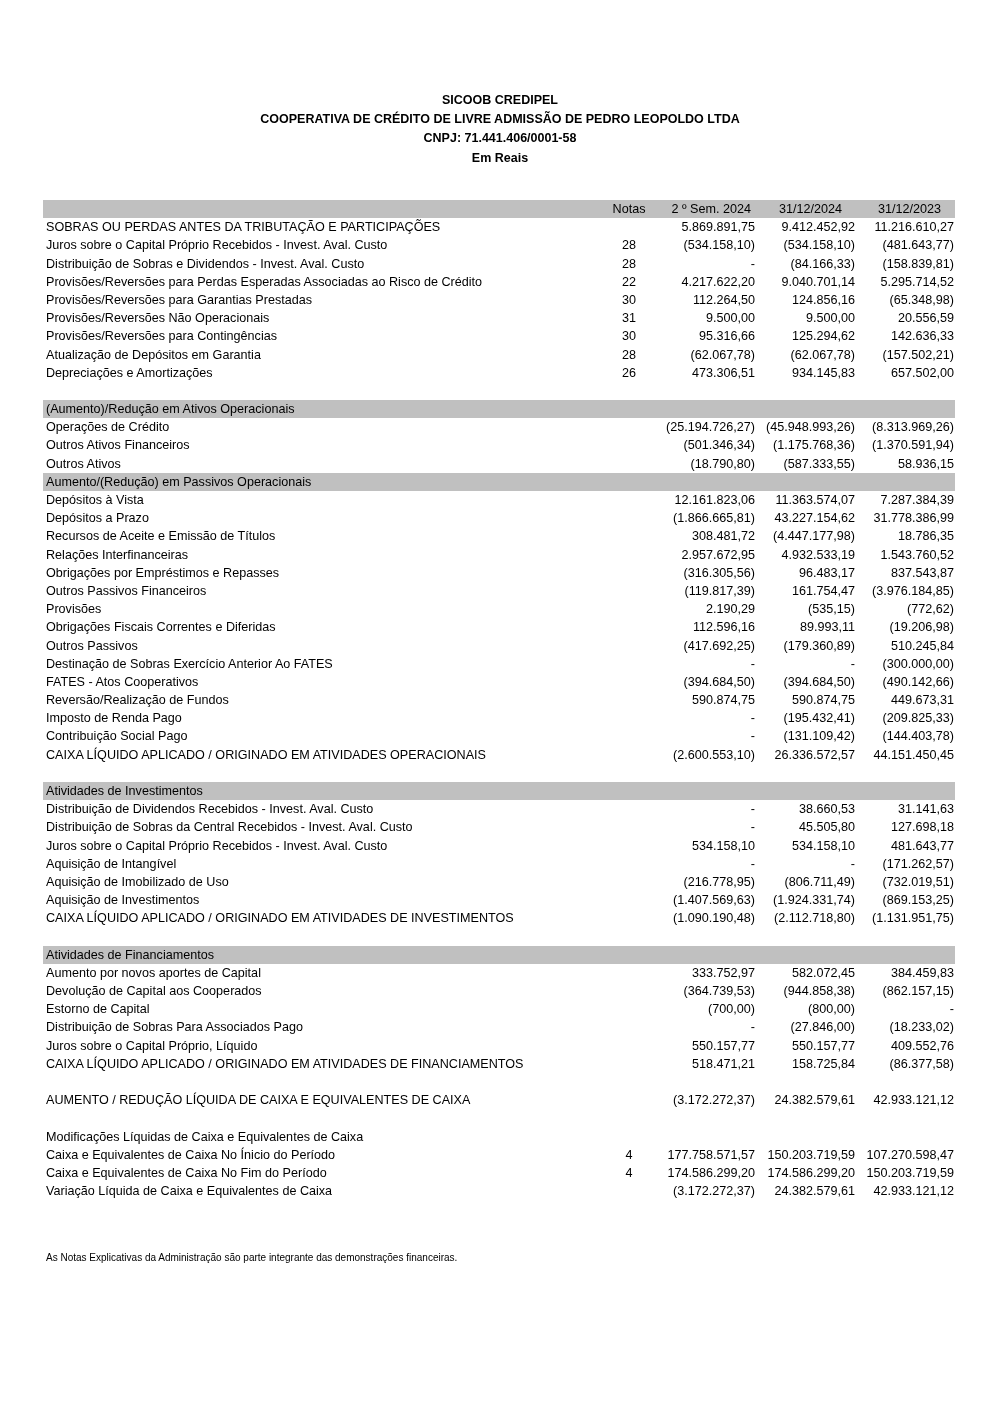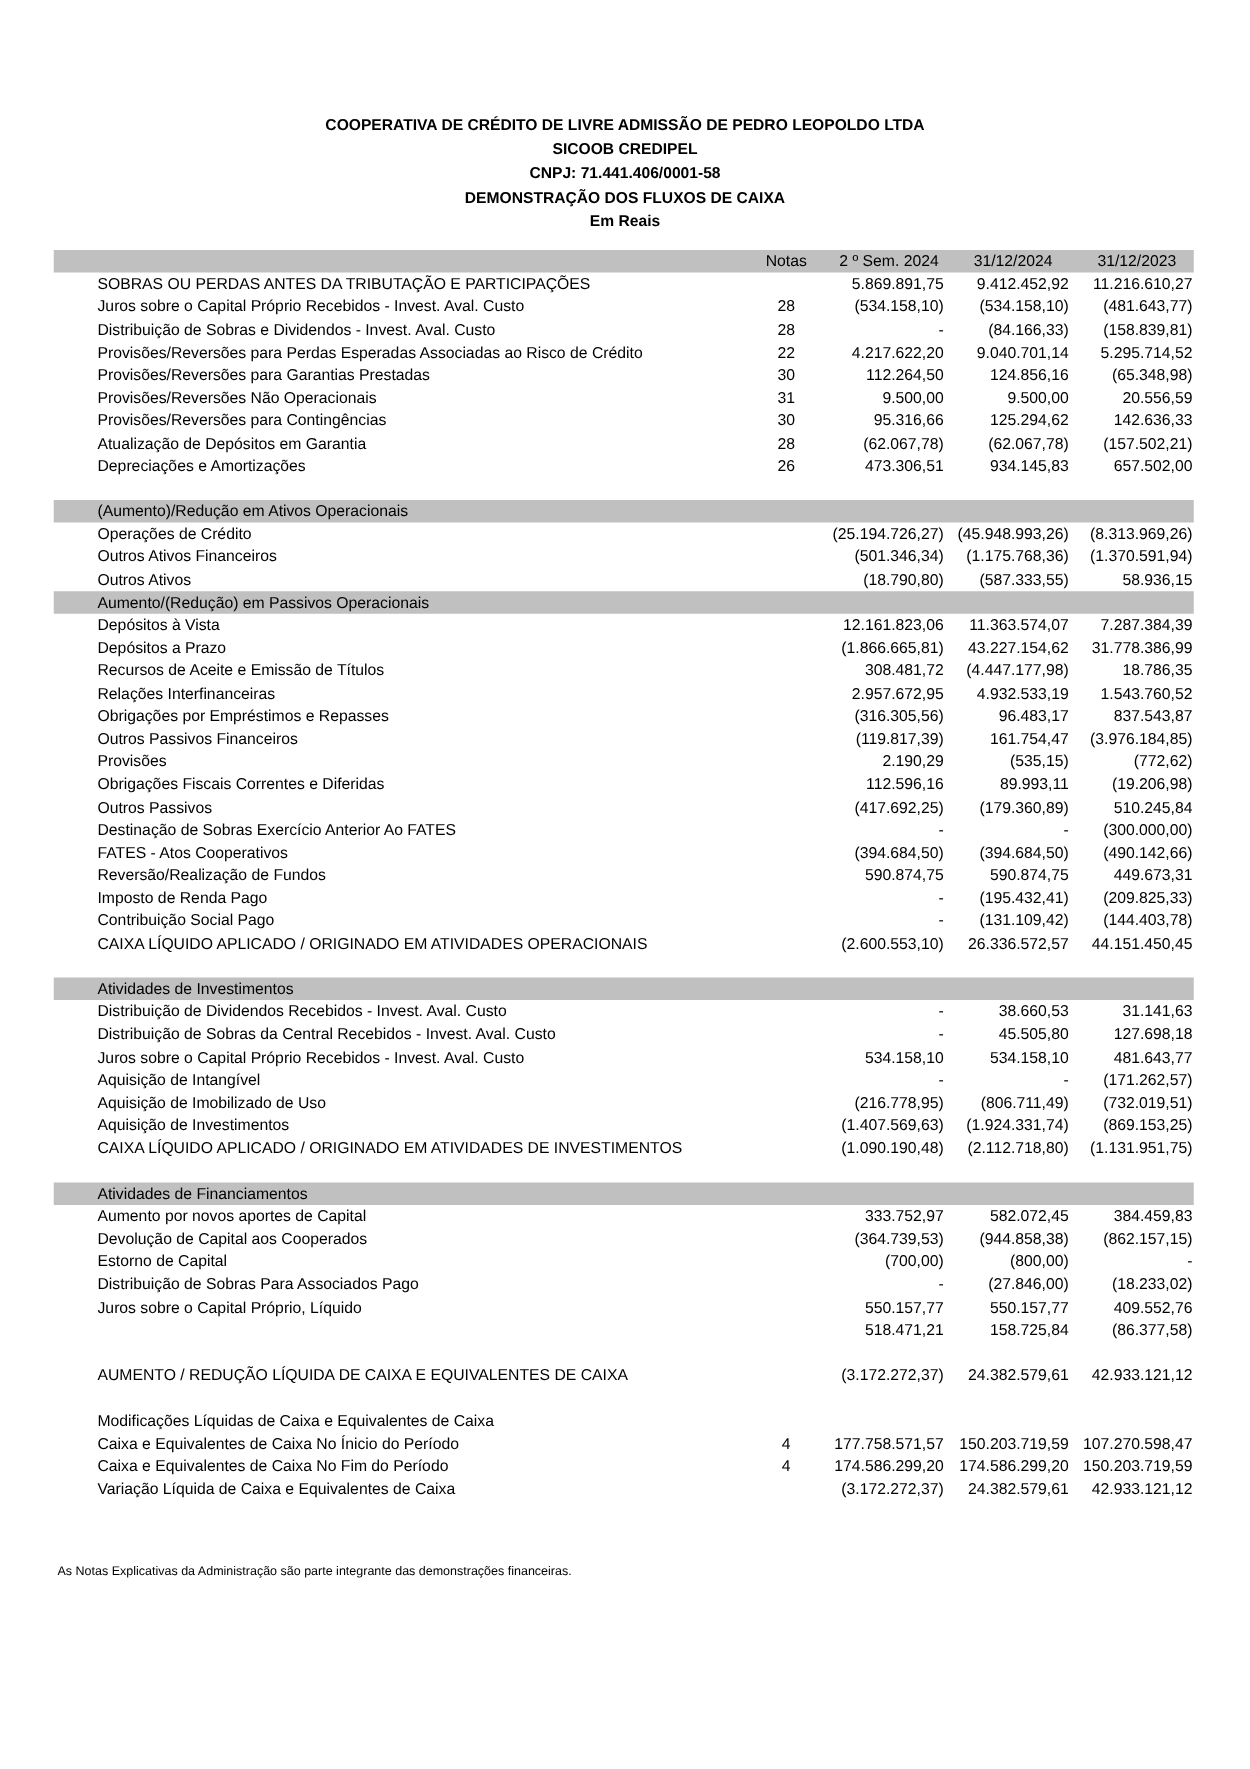--- a/index.html
+++ b/index.html
@@ -4,39 +4,38 @@
 <style>
   html, body { margin: 0; padding: 0; background: #ffffff; }
   body { width: 1000px; height: 1415px; position: relative; font-family: "Liberation Sans", sans-serif; color: #000; }
   .header { position: absolute; top: 91px; left: 0; width: 1000px; text-align: center; font-weight: bold; font-size: 12.5px; }
   .header div { height: 19.2px; line-height: 19.2px; }
   .table { position: absolute; top: 200px; left: 43px; width: 912px; font-size: 12.6px; }
   .row { position: relative; height: 18.2px; line-height: 18.2px; white-space: nowrap; }
   .row.gray { background: #c0c0c0; }
   .row.bold { font-weight: normal; }
   .row.blank { height: 18.2px; }
-  .lbl { position: absolute; left: 3px; margin-left: 32px; }
+  .lbl { position: absolute; left: 3px; }
   .nota { position: absolute; left: 566px; width: 40px; text-align: center; }
   .c1 { position: absolute; right: 200px; text-align: center; }
   .c2 { position: absolute; right: 100px; text-align: right; }
   .c3 { position: absolute; right: 1px; text-align: center; }
   .hdr .nota { left: 566px; width: 40px; }
   .hdr .c1 { right: 204px; }
   .hdr .c2 { right: 113px; }
   .hdr .c3 { right: 14px; }
   .footer { position: absolute; top: 1252px; left: 46px; font-size: 10px; }
 </style>
 </head>
 <body>
 
 <div class="header">
+  <div>SICOOB CREDIPEL</div>
   <div>COOPERATIVA DE CRÉDITO DE LIVRE ADMISSÃO DE PEDRO LEOPOLDO LTDA</div>
-  <div>SICOOB CREDIPEL</div>
   <div>CNPJ: 71.441.406/0001-58</div>
-  <div>DEMONSTRAÇÃO DOS FLUXOS DE CAIXA</div>
   <div>Em Reais</div>
 </div>
 
 <div class="table">
   <div class="row gray bold hdr">
     <span class="nota">Notas</span>
     <span class="c1">2 º Sem. 2024</span>
     <span class="c2">31/12/2024</span>
     <span class="c3">31/12/2023</span>
   </div>
@@ -339,20 +338,21 @@
         <span class="c3">(18.233,02)</span>
       </div>
       <div class="row">
         <span class="lbl">Juros sobre o Capital Próprio, Líquido</span>
         <span class="nota"></span>
         <span class="c1">550.157,77</span>
         <span class="c2">550.157,77</span>
         <span class="c3">409.552,76</span>
       </div>
       <div class="row bold">
+        <span class="lbl">CAIXA LÍQUIDO APLICADO / ORIGINADO EM ATIVIDADES DE FINANCIAMENTOS</span>
         <span class="nota"></span>
         <span class="c1">518.471,21</span>
         <span class="c2">158.725,84</span>
         <span class="c3">(86.377,58)</span>
       </div>
       <div class="row blank"></div>
       <div class="row bold">
         <span class="lbl">AUMENTO / REDUÇÃO LÍQUIDA DE CAIXA E EQUIVALENTES DE CAIXA</span>
         <span class="nota"></span>
         <span class="c1">(3.172.272,37)</span>

